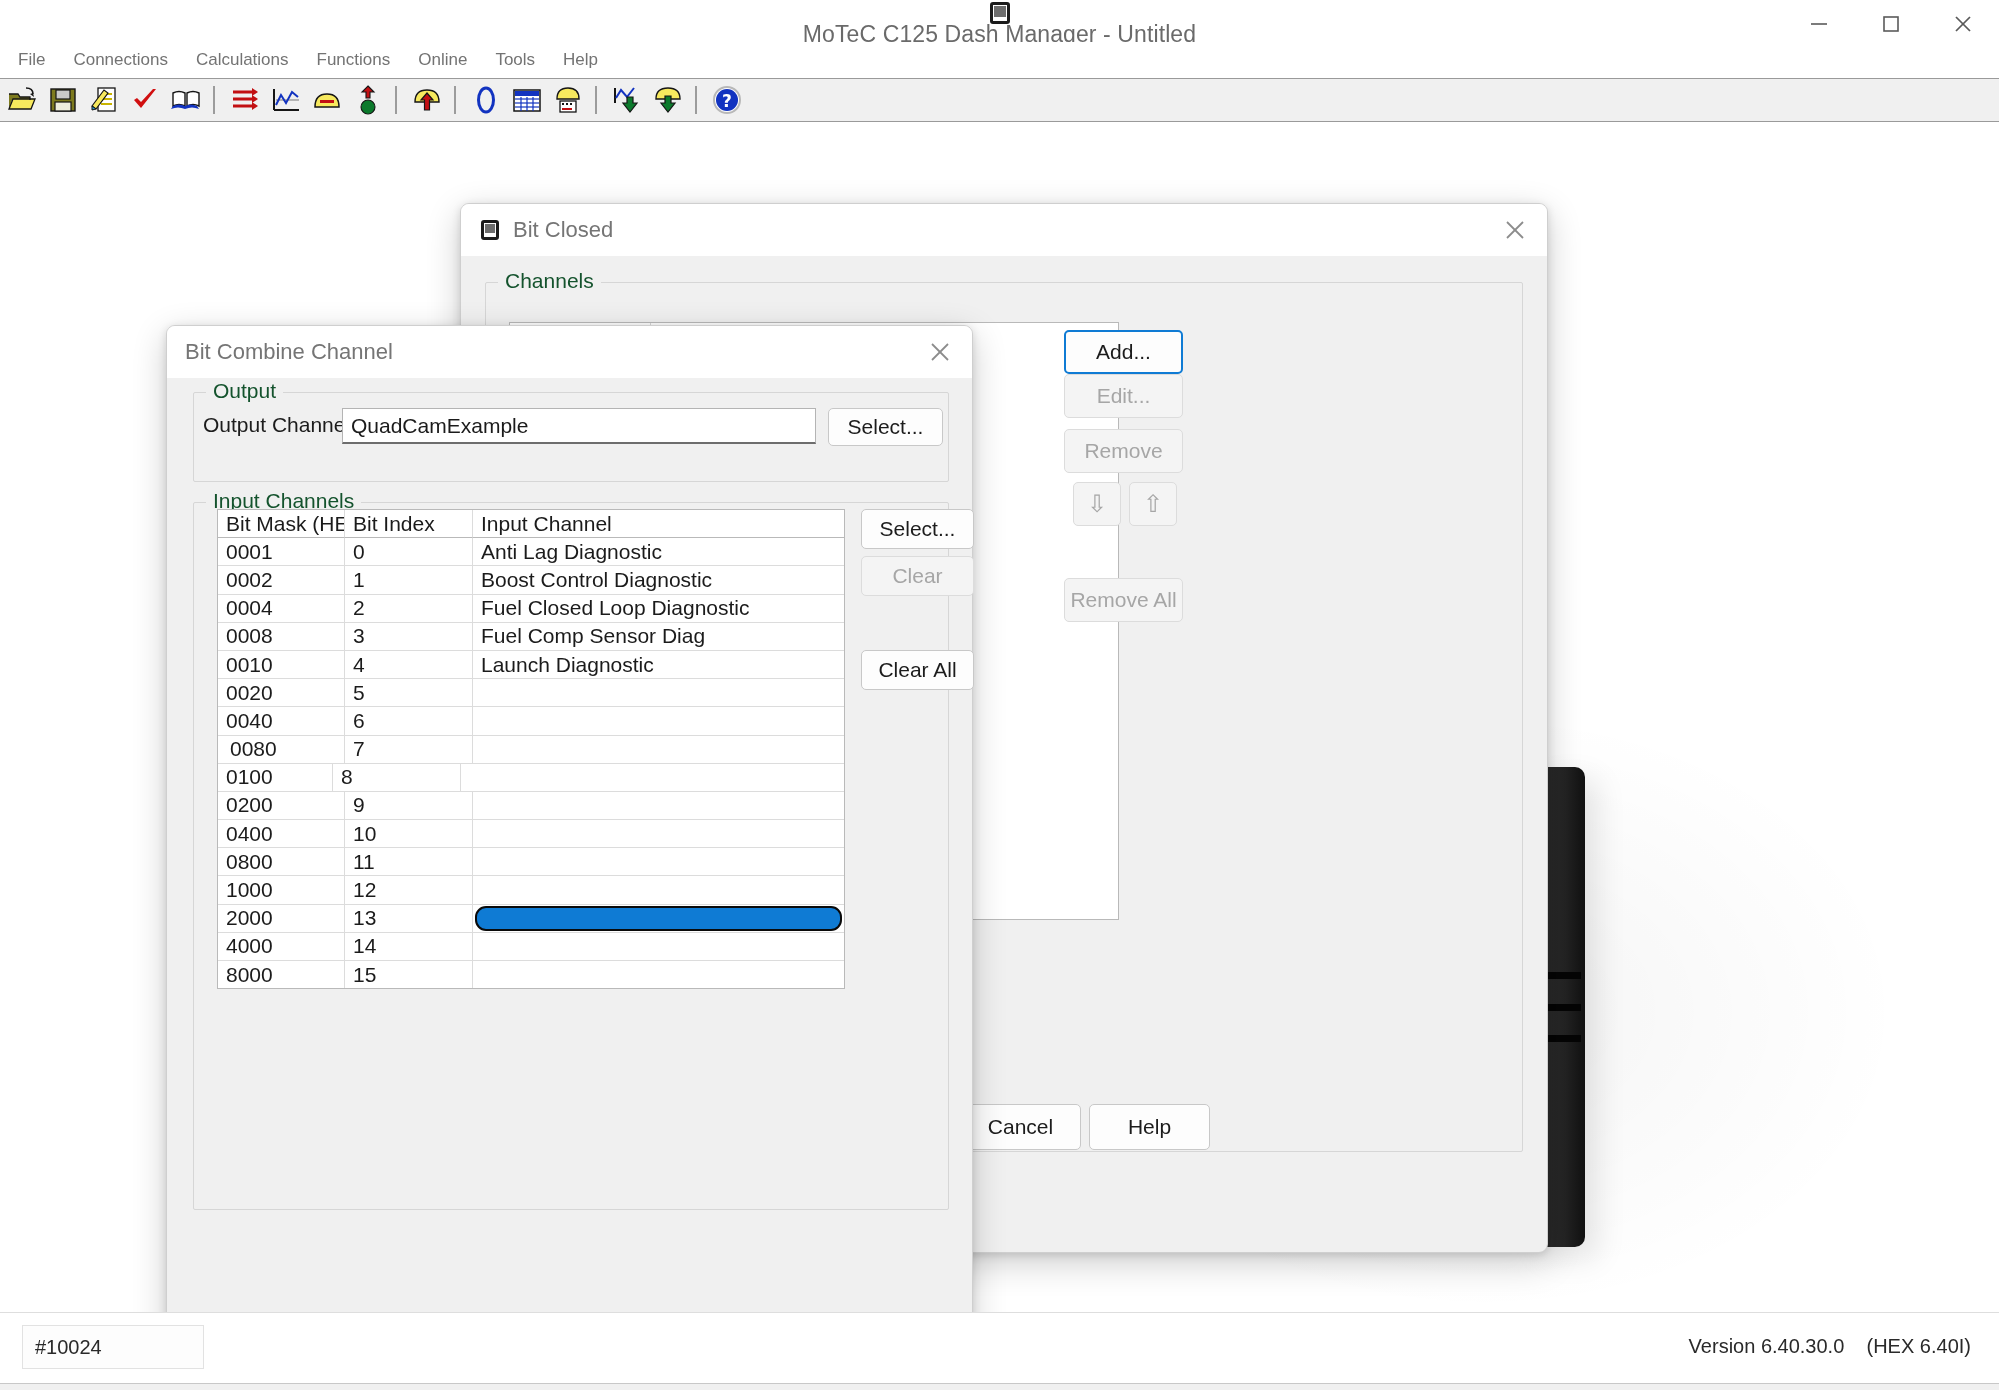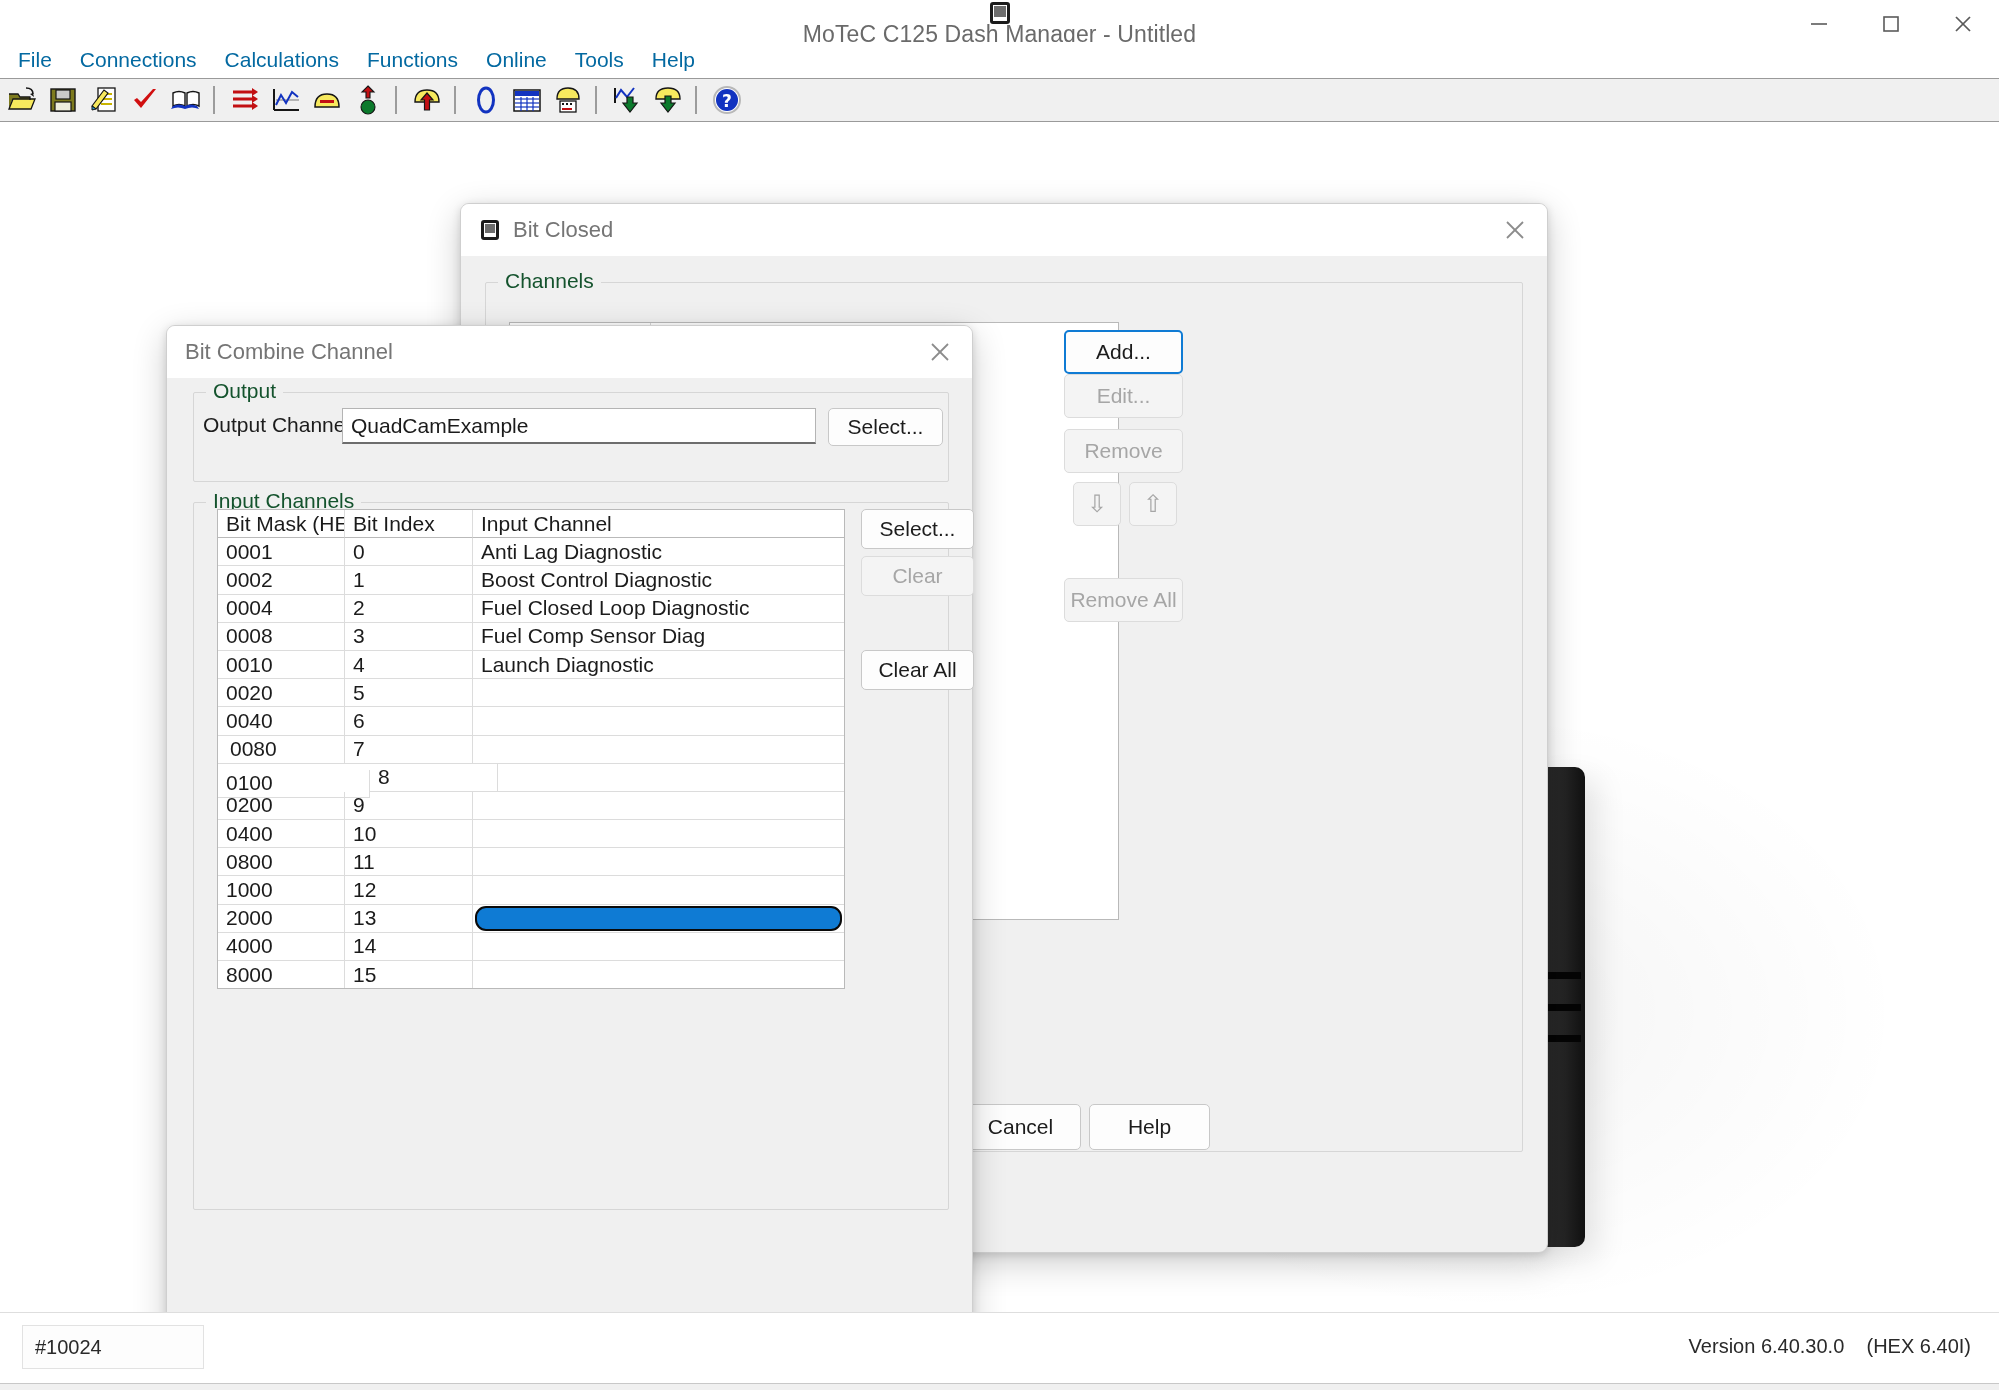--- a/index.html
+++ b/index.html
@@ -46,21 +46,21 @@
     color: #5a5a5a;
   }
   .winbtn svg { display: block; }
 
   
   .menubar {
     position: absolute; left: 0; top: 42px; width: 1999px; height: 36px;
     display: flex; align-items: center; background: #ffffff;
   }
   .menuitem {
-    font-size: 21px; color: #0369a1; padding: 2px 14px; white-space: nowrap;
+    font-size: 17px; color: #737373; padding: 2px 14px; white-space: nowrap;
   }
   .menuitem:first-child { margin-left: 4px; }
 
   
   .toolbar {
     position: absolute; left: 0; top: 78px; width: 1999px; height: 44px;
     background: #f0f0f0;
     border-top: 1px solid #9a9a9a;
     border-bottom: 1px solid #9a9a9a;
     display: flex; align-items: center;
@@ -552,21 +552,21 @@
             <div class="gcell" style="width: 127px;">0040</div>
             <div class="gcell" style="width: 128px;">6</div>
             <div class="gcell last" style="flex: 1 1 0%;"></div>
           </div>
           <div class="grow">
             <div class="gcell" style="width: 127px; padding-left: 12px;">0080</div>
             <div class="gcell" style="width: 128px;">7</div>
             <div class="gcell last" style="flex: 1 1 0%;"></div>
           </div>
           <div class="grow">
-            <div class="gcell" style="width: 152px; margin-top: 6px;">0100</div>
+            <div class="gcell" style="width: 115px;">0100</div>
             <div class="gcell" style="width: 128px;">8</div>
             <div class="gcell last" style="flex: 1 1 0%;"></div>
           </div>
           <div class="grow">
             <div class="gcell" style="width: 127px;">0200</div>
             <div class="gcell" style="width: 128px;">9</div>
             <div class="gcell last" style="flex: 1 1 0%;"></div>
           </div>
           <div class="grow">
             <div class="gcell" style="width: 127px;">0400</div>

